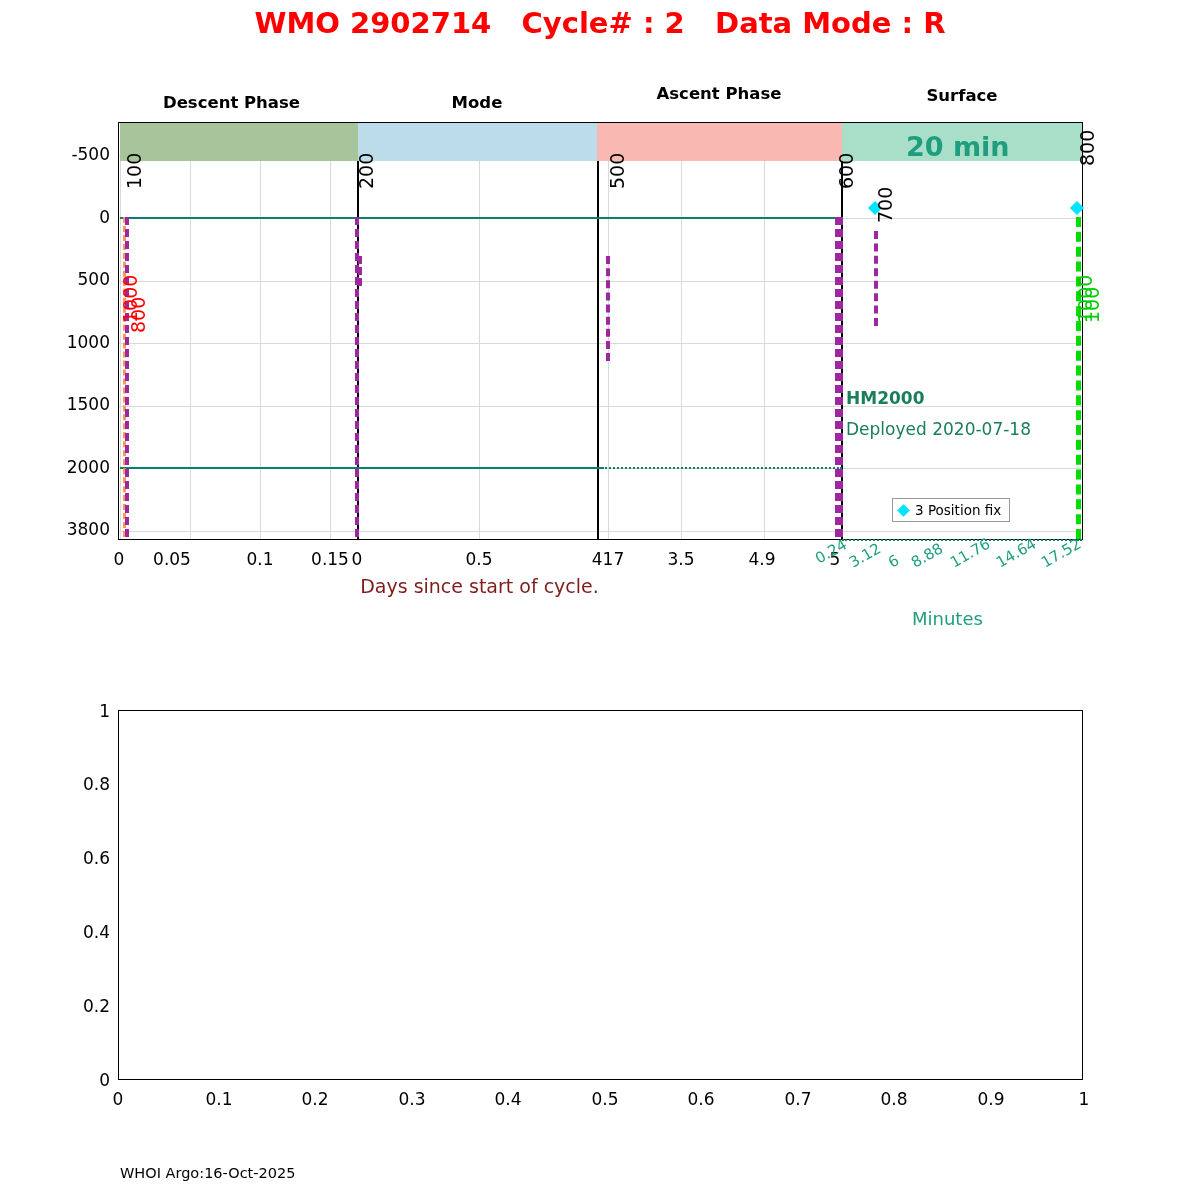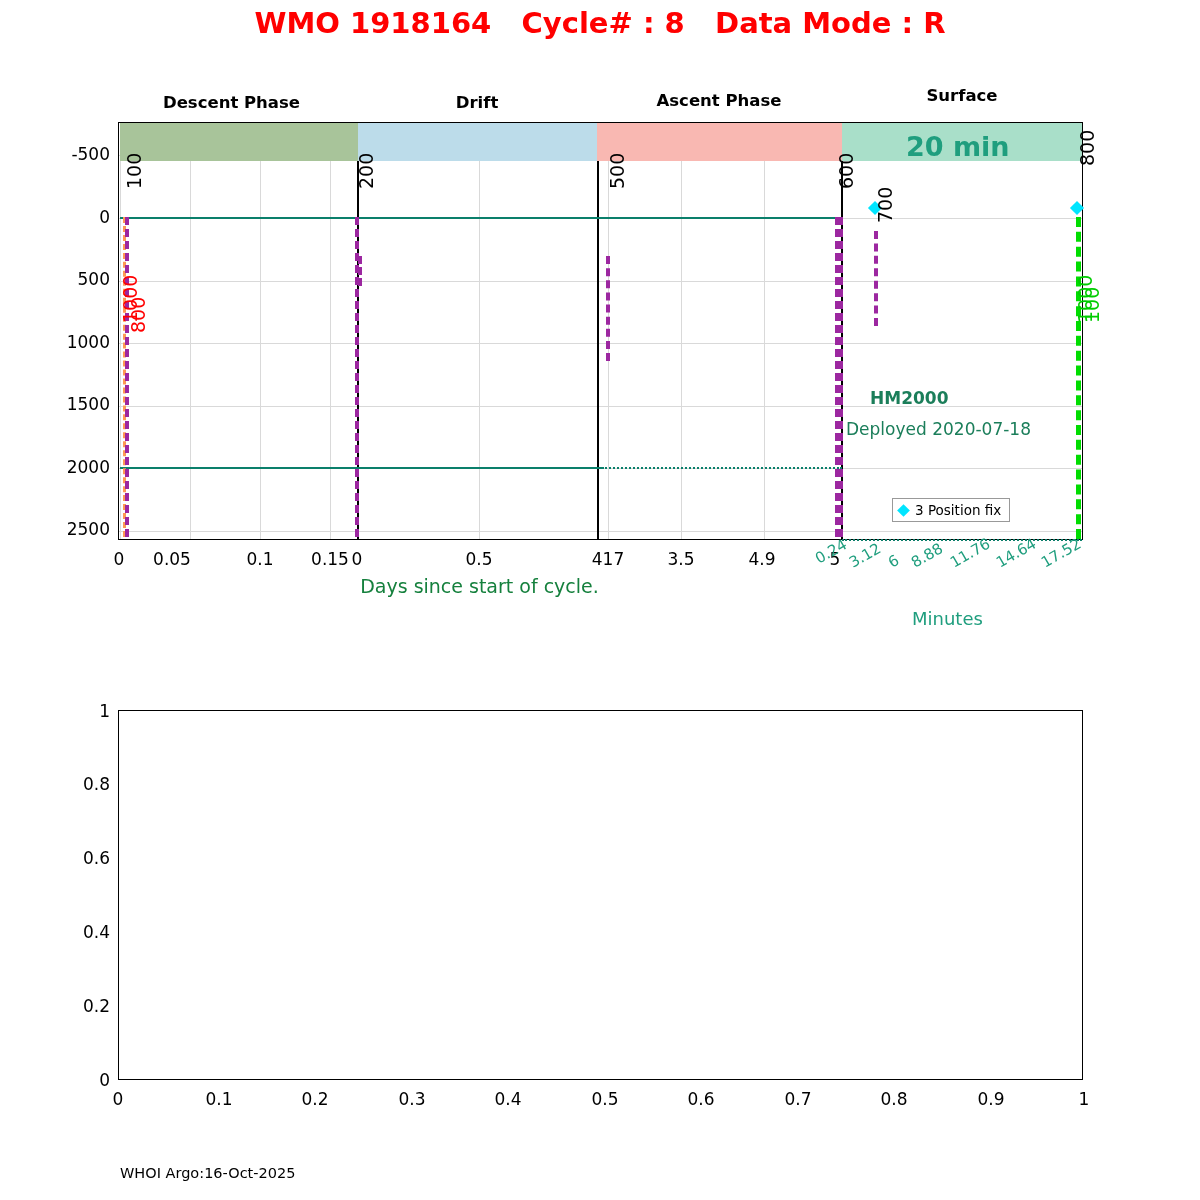--- a/index.html
+++ b/index.html
@@ -72,21 +72,21 @@
     font-size: 17px;
     color: #000;
     white-space: nowrap;
   }
 
   #xlabel1 {
     position: absolute;
     top: 575px; left: 118px; width: 723px;
     text-align: center;
     font-size: 19px;
-    color: #15803d;
+    color: #7f1d1d;
   }
 
   
   .rot-num {
     position: absolute;
     font-size: 19px;
     color: #000;
     transform: rotate(-90deg);
     transform-origin: left top;
     white-space: nowrap;
@@ -129,21 +129,20 @@
     font-weight: bold;
     color: #1f9e7e;
     white-space: nowrap;
   }
   #float-name {
     position: absolute;
     font-size: 17px;
     font-weight: bold;
     color: #1b7e5a;
     white-space: nowrap;
-    margin-left: 24px;
   }
   #deployed-text {
     position: absolute;
     font-size: 17px;
     color: #1b7e5a;
     white-space: nowrap;
   }
   #legend-box {
     position: absolute;
     border: 1px solid #999;
@@ -212,25 +211,25 @@
     position: absolute;
     left: 120px; top: 1165px;
     font-size: 14.5px;
     color: #000;
     white-space: nowrap;
   }
 </style>
 </head>
 <body>
 
-<div class="abs" id="main-title">WMO 1918164   Cycle# : 8   Data Mode : R</div>
+<div class="abs" id="main-title">WMO 2902714   Cycle# : 2   Data Mode : R</div>
 
 <div class="abs phase-label" style="left:112px; top:93px; width:239px;">Descent Phase</div>
-<div class="abs phase-label" style="left:357px; top:93px; width:240px;">Drift</div>
-<div class="abs phase-label" style="left:597px; top:91px; width:244px;">Ascent Phase</div>
+<div class="abs phase-label" style="left:357px; top:93px; width:240px;">Mode</div>
+<div class="abs phase-label" style="left:597px; top:84px; width:244px;">Ascent Phase</div>
 <div class="abs phase-label" style="left:841px; top:86px; width:242px;">Surface</div>
 
 <div id="plot1-frame" class="abs">
 
   <div class="grid-h" style="top:32px;"></div>
   <div class="grid-h" style="top:95px;"></div>
   <div class="grid-h" style="top:158px;"></div>
   <div class="grid-h" style="top:220px;"></div>
   <div class="grid-h" style="top:283px;"></div>
   <div class="grid-h" style="top:345px;"></div>
@@ -300,21 +299,21 @@
     <span>3 Position fix</span>
   </div>
 </div>
 
 <div class="abs ytick-lab" style="left:28px; top:144px; width:82px;">-500</div>
 <div class="abs ytick-lab" style="left:28px; top:207px; width:82px;">0</div>
 <div class="abs ytick-lab" style="left:28px; top:269px; width:82px;">500</div>
 <div class="abs ytick-lab" style="left:28px; top:332px; width:82px;">1000</div>
 <div class="abs ytick-lab" style="left:28px; top:394px; width:82px;">1500</div>
 <div class="abs ytick-lab" style="left:28px; top:457px; width:82px;">2000</div>
-<div class="abs ytick-lab" style="left:28px; top:519px; width:82px;">2500</div>
+<div class="abs ytick-lab" style="left:28px; top:519px; width:82px;">3800</div>
 
 <div class="abs xtick-lab" style="left:99px; top:549px; width:40px;">0</div>
 <div class="abs xtick-lab" style="left:145px; top:549px; width:54px;">0.05</div>
 <div class="abs xtick-lab" style="left:238px; top:549px; width:44px;">0.1</div>
 <div class="abs xtick-lab" style="left:303px; top:549px; width:54px;">0.15</div>
 
 <div class="abs xtick-lab" style="left:337px; top:549px; width:40px;">0</div>
 <div class="abs xtick-lab" style="left:455px; top:549px; width:48px;">0.5</div>
 
 <div class="abs xtick-lab" style="left:585px; top:549px; width:46px;">417</div>

